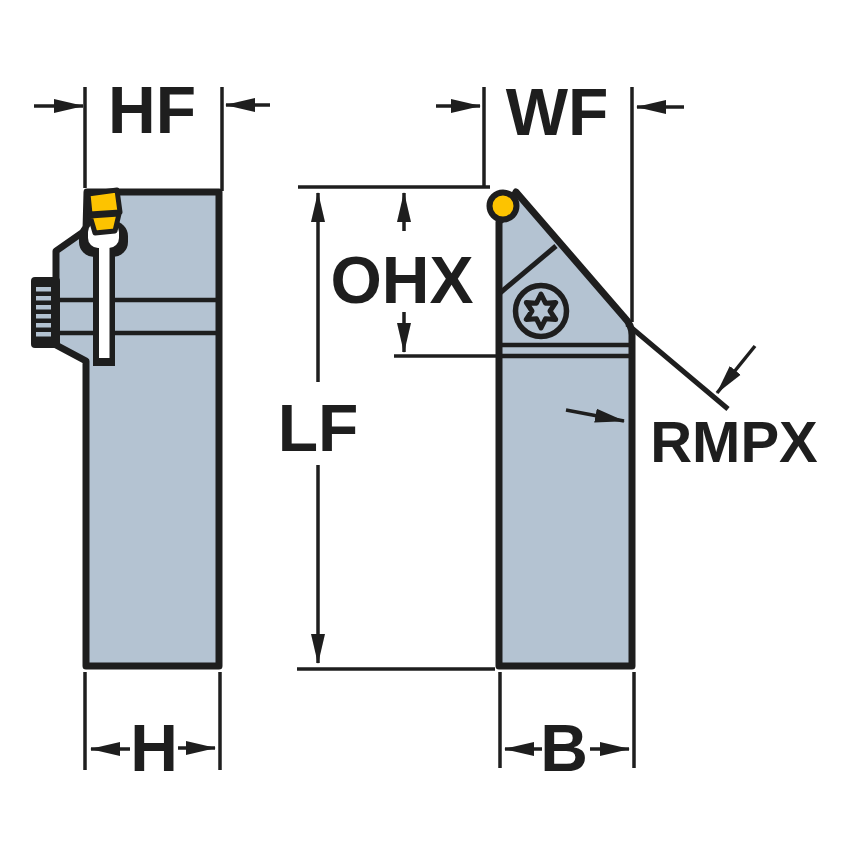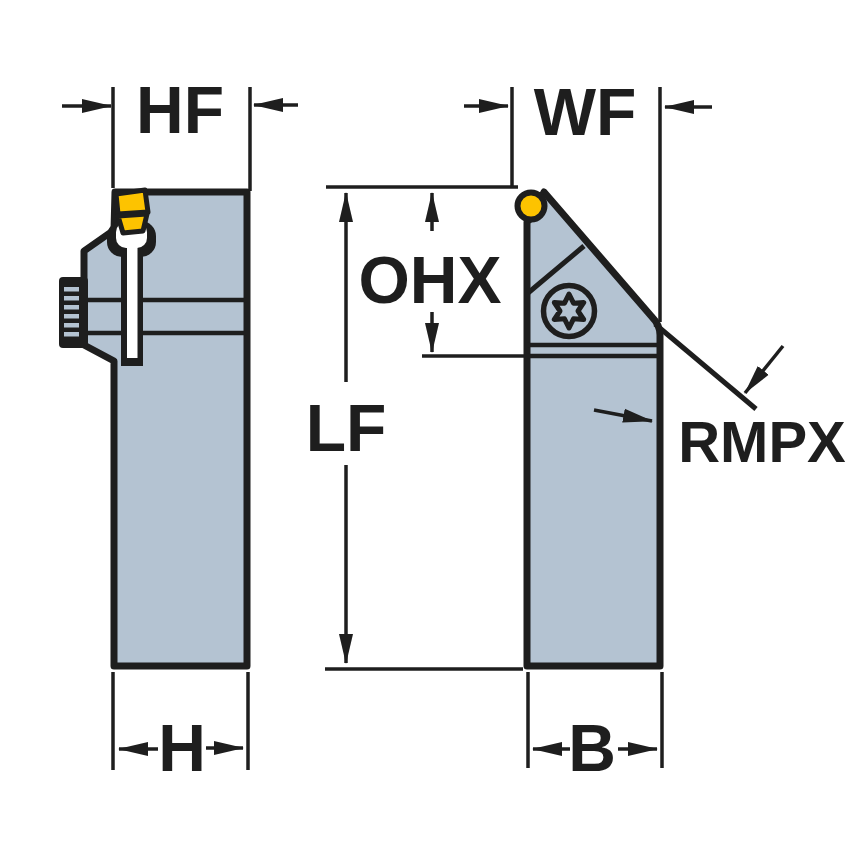--- a/index.html
+++ b/index.html
@@ -1,17 +1,17 @@
 <!DOCTYPE html>
 <html style="--body-fill: #b4c3d2; --insert-yellow: #fdc300; --outline: #1e1e1e; --bg: #ffffff;"><head>
 <meta charset="utf-8">
 <style>
   html,body{margin:0;padding:0;background:#fff;}
   .stage{position:relative;width:802px;height:854px;background:var(--bg,#fff);
-         font-family:"Liberation Sans",sans-serif;padding-left:28px;}
+         font-family:"Liberation Sans",sans-serif;}
   svg{display:block;}
   .body-shape{fill:var(--body-fill);stroke:var(--outline);stroke-width:7;stroke-linejoin:round;}
   .insert{fill:var(--insert-yellow);stroke:var(--outline);stroke-width:5;stroke-linejoin:round;}
   .inner-line{stroke:var(--outline);stroke-width:5;fill:none;}
   .seam{stroke:var(--outline);stroke-width:4.5;fill:none;}
   .blackfill{fill:var(--outline);stroke:none;}
   .whitefill{fill:#ffffff;stroke:none;}
   .bluefill{fill:var(--body-fill);stroke:none;}
   .screw-ring{fill:none;stroke:var(--outline);stroke-width:5.5;}
   .screw-star{fill:var(--body-fill);stroke:var(--outline);stroke-width:5;stroke-linejoin:round;}

